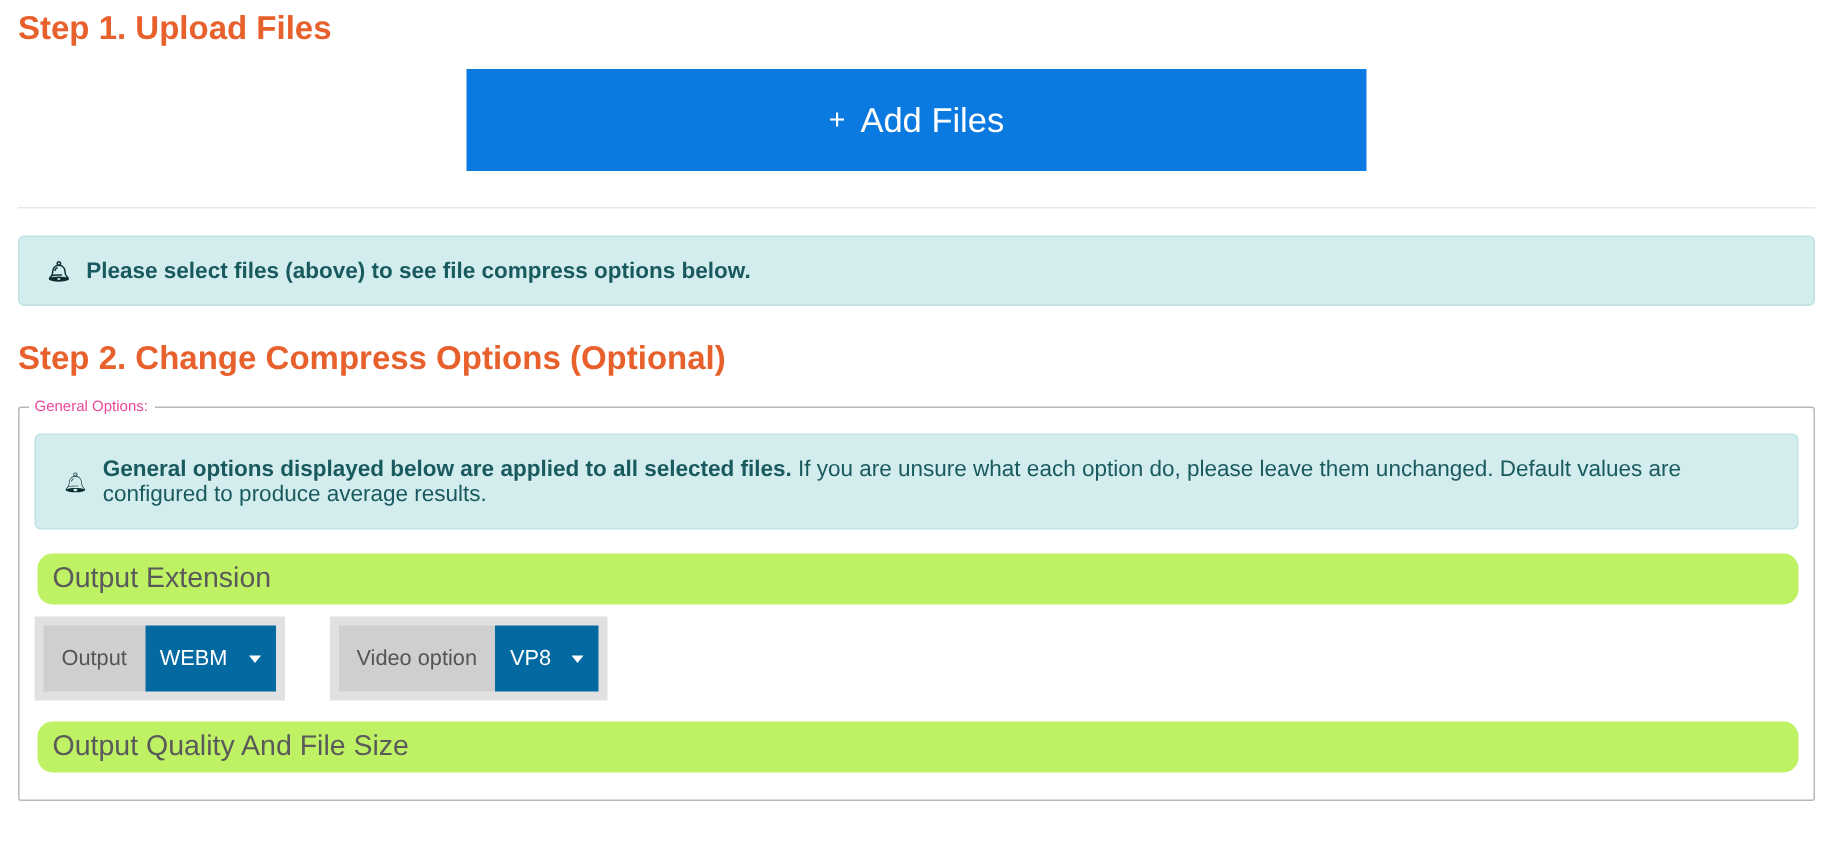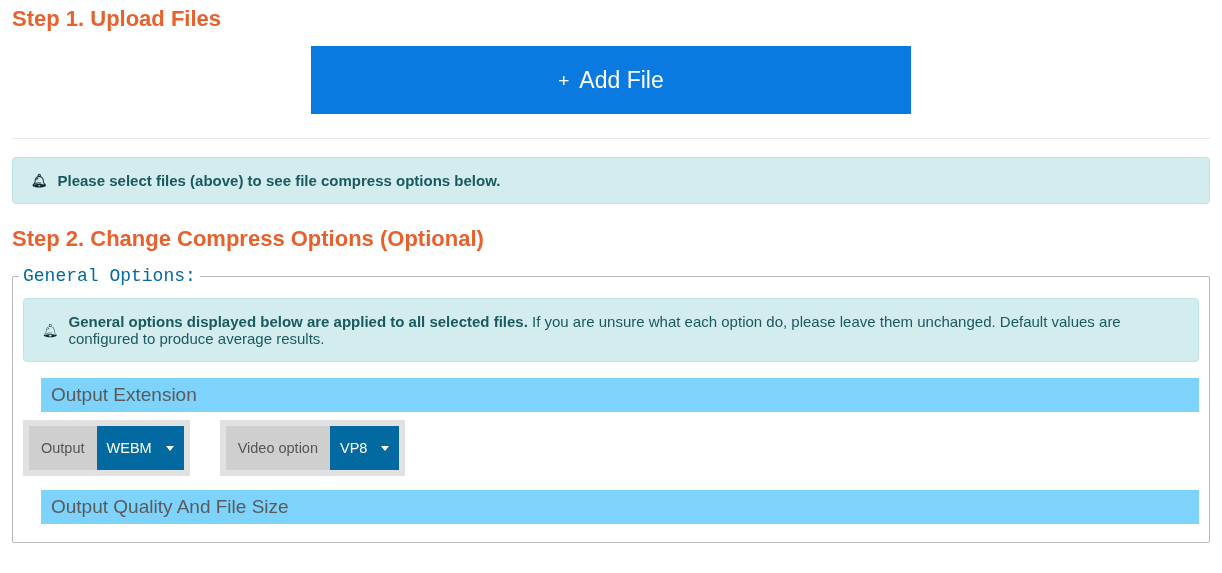--- a/index.html
+++ b/index.html
@@ -74,33 +74,33 @@
     font-size: 13px;
     color: #0b2d30;
   }
   fieldset.general {
     border: 1px solid #b8b8b8;
     border-radius: 2px;
     margin: 0 0 8px 0;
     padding: 0 0 10px 0;
   }
   fieldset.general legend {
-    color: #0369a1;
-    font-size: 18px;
+    color: #ec4899;
+    font-size: 10px;
     padding: 0 4px;
     margin-left: 6px;
-    font-family: Liberation Mono, monospace;
   }
   .section-bar {
-    background: #7dd3fc;
+    background: #bef264;
     color: #5a5a5a;
     font-size: 19px;
     font-weight: 400;
     padding: 6px 10px;
-    margin: 0 10px 8px 28px;
+    margin: 0 10px 8px 12px;
+    border-radius: 10px;
   }
   .controls-row {
     display: flex;
     gap: 30px;
     padding: 0 10px 14px 10px;
   }
   .ctrl-group {
     display: inline-flex;
     align-items: stretch;
     background: #e1e1e1;
@@ -135,21 +135,21 @@
 </head>
 <body>
 
 <div class="wrap">
 
   <div class="step-title">Step 1. Upload Files</div>
 
   <div class="add-files-row">
     <button class="add-files-btn">
       <span class="plus">+</span>
-      <span>Add File</span>
+      <span>Add Files</span>
     </button>
   </div>
 
   <hr class="thin-sep">
 
   <div class="info-box">
     <span class="bell">🔔︎</span>
     <span>Please select files (above) to see file compress options below.</span>
   </div>
 

